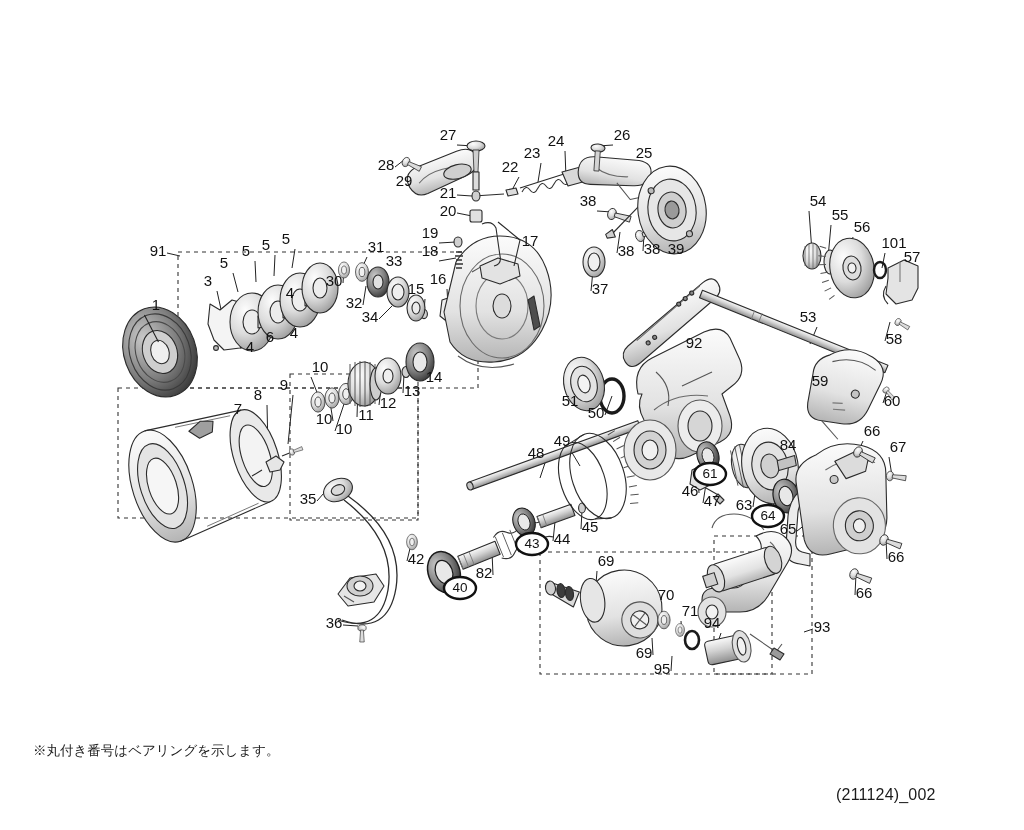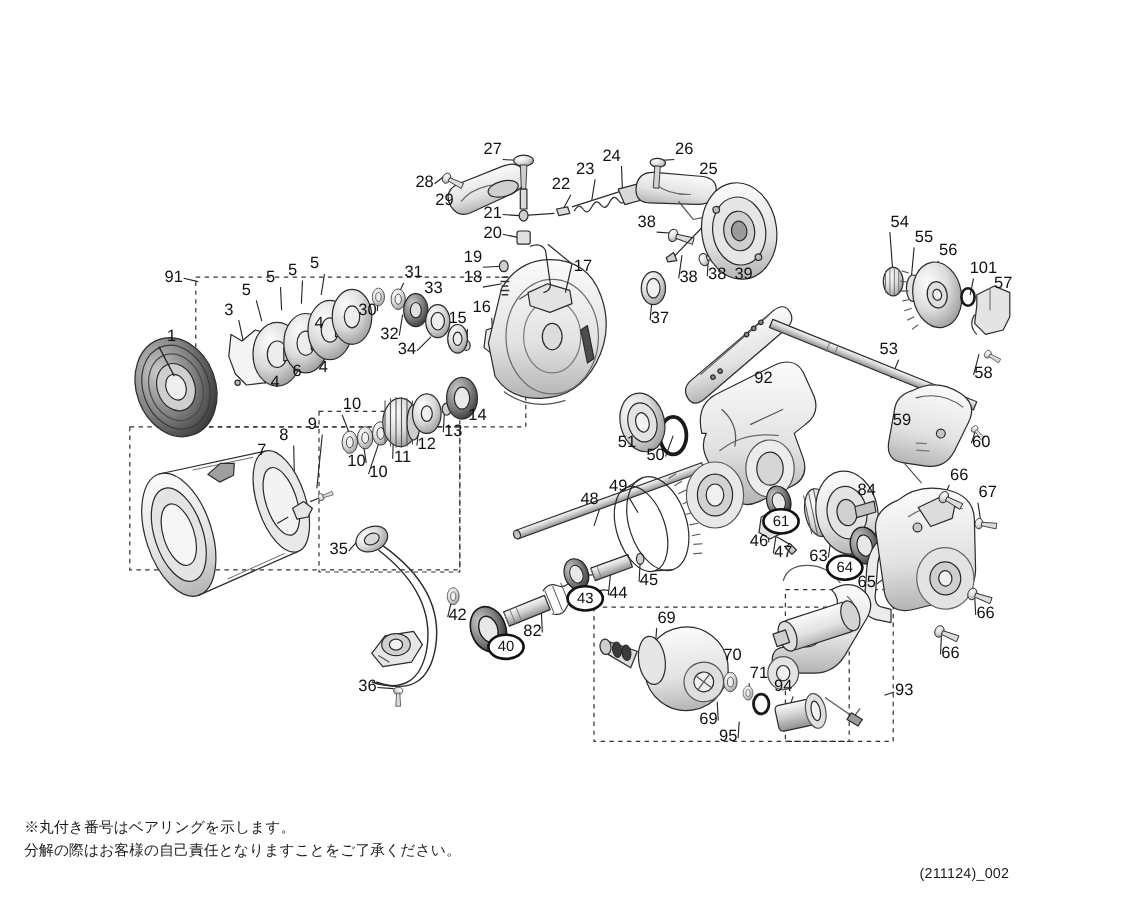--- a/index.html
+++ b/index.html
@@ -1,22 +1,22 @@
 <!DOCTYPE html>
 <html><head>
 <meta charset="utf-8">
 <style>
   html,body{margin:0;padding:0;background:#fff;}
   body{width:1024px;height:830px;position:relative;overflow:hidden;
        font-family:"Liberation Sans","DejaVu Sans",sans-serif;color:#1a1a1a;}
   #diagram{position:absolute;left:0;top:0;width:1024px;height:830px;}
   .footnotes{position:absolute;left:22px;top:742px;width:700px;}
   .footnotes div{font-size:13.5px;line-height:20.5px;color:#1b1b1b;white-space:nowrap;
-                 font-family:Liberation Serif, serif;}
-  .doccode{position:absolute;left:836px;top:786px;font-size:13px;color:#1b1b1b;
+                 font-family:Liberation Mono, monospace;margin-left:11px;}
+  .doccode{position:absolute;left:836px;top:786px;font-size:16px;color:#1b1b1b;
            font-family:"Liberation Sans",sans-serif;letter-spacing:.2px;}
   svg text.cal{font-family:"Liberation Sans","DejaVu Sans",sans-serif;font-size:15px;fill:#111;}
   svg text.calb{font-family:"Liberation Sans","DejaVu Sans",sans-serif;font-size:13.5px;fill:#111;}
 </style>
 </head>
 <body>
 
 <svg id="diagram" viewBox="0 0 1024 830" xmlns="http://www.w3.org/2000/svg">
   <defs>
     <radialGradient id="gMetal" cx="35%" cy="30%" r="75%">
@@ -660,16 +660,15 @@
       <text x="694" y="348" text-anchor="middle" class="cal">92</text>
       <text x="822" y="632" text-anchor="middle" class="cal">93</text>
       <text x="712" y="628" text-anchor="middle" class="cal">94</text>
       <text x="662" y="674" text-anchor="middle" class="cal">95</text>
       <text x="894" y="248" text-anchor="middle" class="cal">101</text>
     </g>
 </svg>
 
 <div class="footnotes">
   <div>※丸付き番号はベアリングを示します。</div>
-  <div>分解の際はお客様の自己責任となりますことをご了承ください。</div>
 </div>
 
 <div class="doccode">(211124)_002</div>
 
 </body></html>

